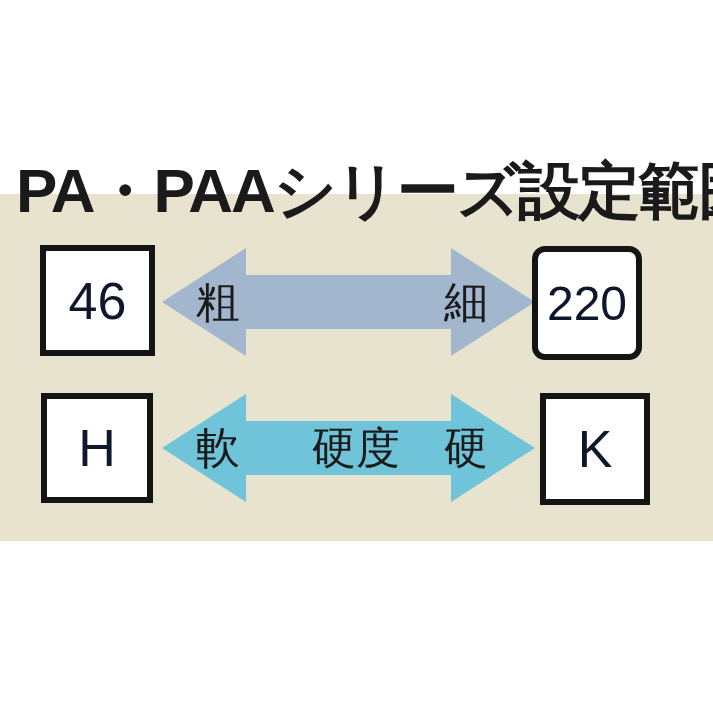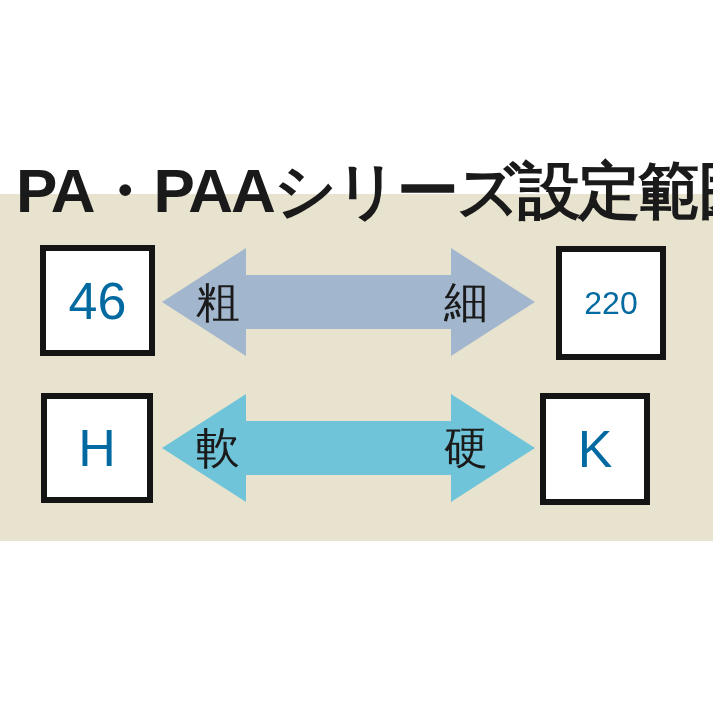--- a/index.html
+++ b/index.html
@@ -19,25 +19,25 @@
   .title{
     position:absolute;left:16px;top:160px;
     font-size:62px;font-weight:bold;line-height:1;
     letter-spacing:-2px;color:#1a1a1a;white-space:nowrap;
   }
   .value-box{
     position:absolute;
     background:#ffffff;
     border:6px solid #141414;
     display:flex;align-items:center;justify-content:center;
-    font-size:52px;color:#0369a1;
+    font-size:52px;color:#0f172a;
     box-sizing:border-box;
   }
   .box-46{left:40px;top:245px;width:115px;height:111px;}
-  .box-220{left:556px;top:246px;width:110px;height:114px;font-size:32px;}
+  .box-220{left:532px;top:246px;width:110px;height:114px;font-size:48px;border-radius:13px;}
   .box-h{left:41px;top:393px;width:112px;height:110px;}
   .box-k{left:540px;top:393px;width:110px;height:112px;}
   .arrow-wrap{
     position:absolute;width:373px;height:112px;
   }
   .arrow-1{left:162px;top:246px;}
   .arrow-2{left:162px;top:392px;}
   .arrow-wrap svg{position:absolute;left:0;top:0;width:100%;height:100%;display:block;}
   .arrow-label{
     position:absolute;top:50%;
@@ -76,20 +76,21 @@
 
   <div class="value-box box-h">
     <span>H</span>
   </div>
 
   <div class="arrow-wrap arrow-2">
     <svg viewBox="0 0 373 112" preserveAspectRatio="none">
       <polygon points="0,56 84,2 84,29 289,29 289,2 373,56 289,110 289,83 84,83 84,110" fill="#70c4d9"></polygon>
     </svg>
     <span class="arrow-label lbl-left">軟</span>
+    <span class="arrow-label lbl-center">硬度</span>
     <span class="arrow-label lbl-right">硬</span>
   </div>
 
   <div class="value-box box-k">
     <span>K</span>
   </div>
 
 </div>
 
 </body></html>

